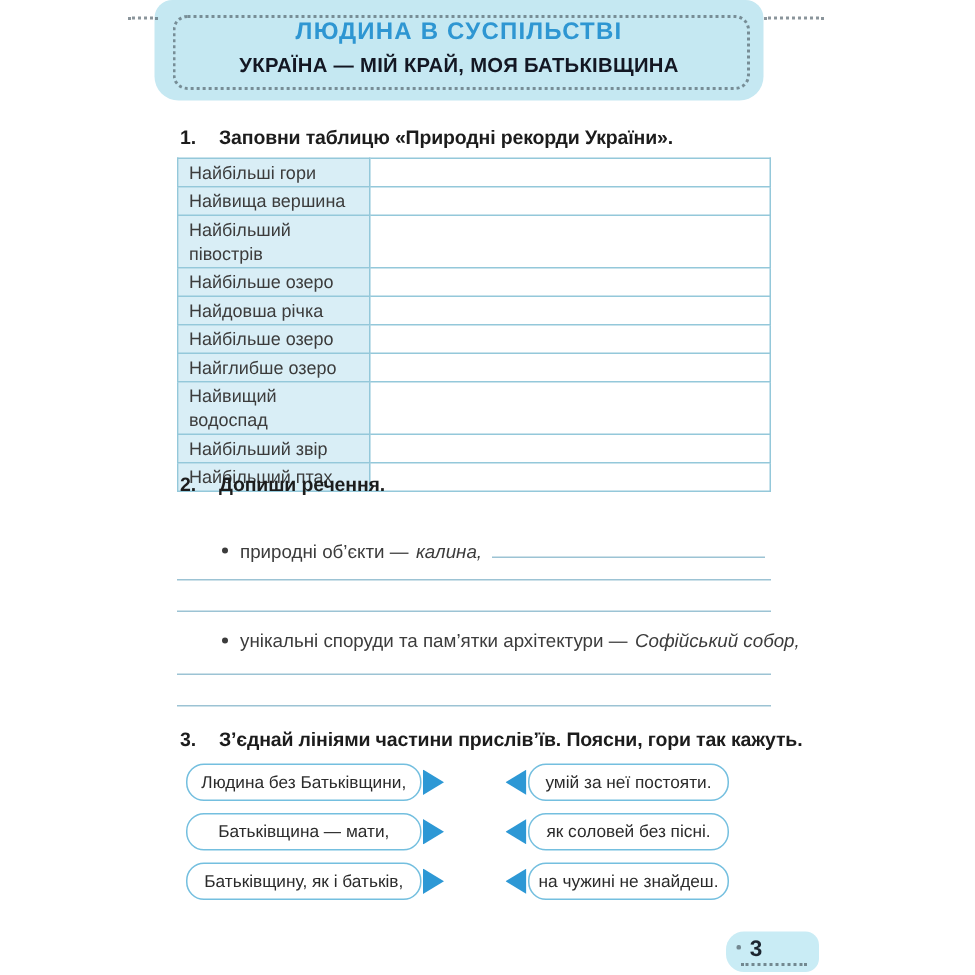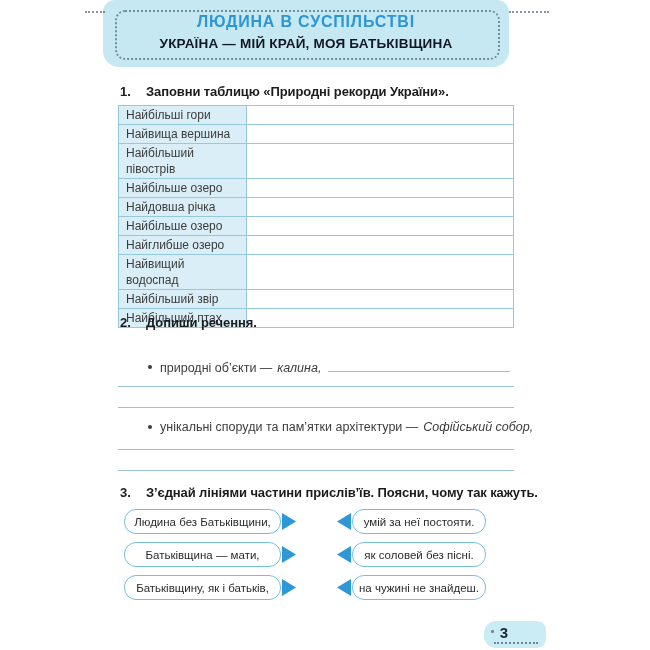--- a/index.html
+++ b/index.html
@@ -150,21 +150,21 @@
 
   <div class="bullet-row" style="top:420px;">
     <span class="bullet-dot"></span>
     <span>унікальні споруди та пам’ятки архітектури —</span>
     <span class="example">Софійський собор,</span>
   </div>
   <div class="write-line" style="top:449px;"></div>
   <div class="write-line" style="top:470px;"></div>
 
   <div class="task-heading" style="top:485px;">
-    <span class="task-num">3.</span><span>З’єднай лініями частини прислів’їв. Поясни, чому так кажуть.</span>
+    <span class="task-num">3.</span><span>З’єднай лініями частини прислів’їв. Поясни, гори так кажуть.</span>
   </div>
 
   <div class="match-row" style="top:509px;">
     <div class="pbox pbox-left">
         <span>Людина без Батьківщини,</span>
       </div>
     <div class="tri tri-right"></div>
     <div class="tri tri-left"></div>
     <div class="pbox pbox-right">
         <span>умій за неї постояти.</span>

